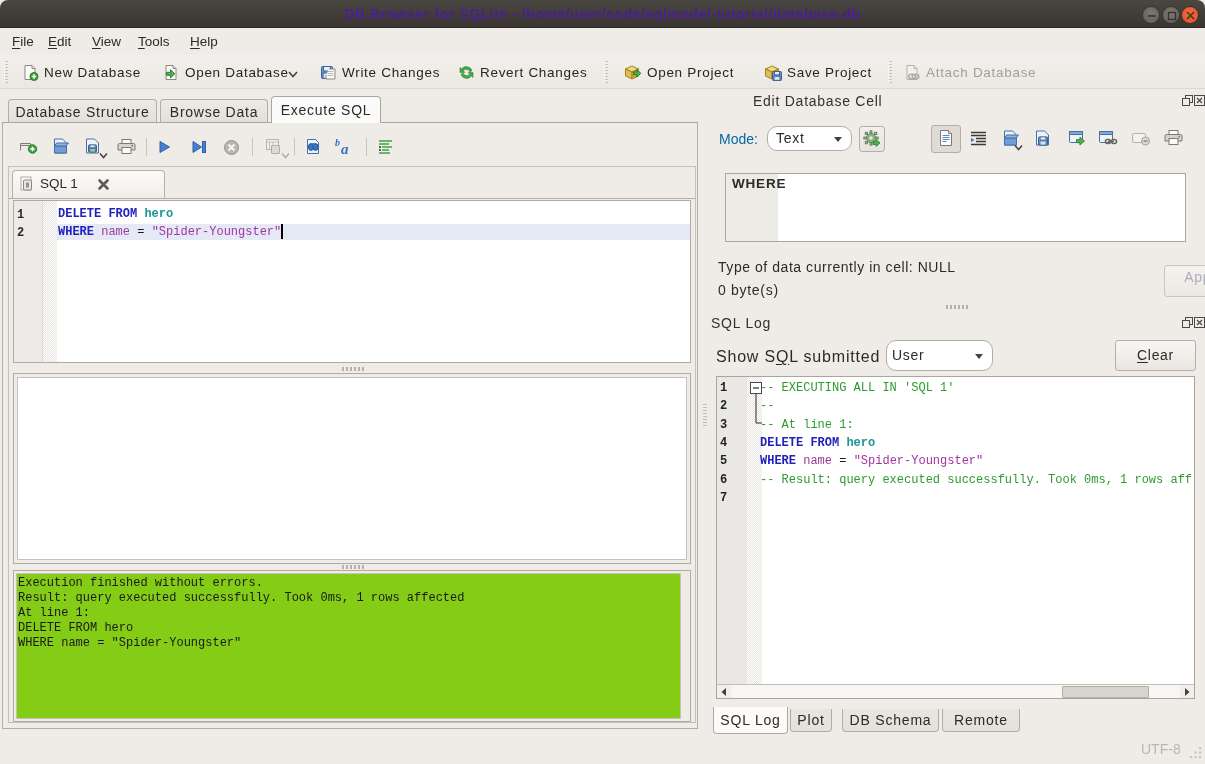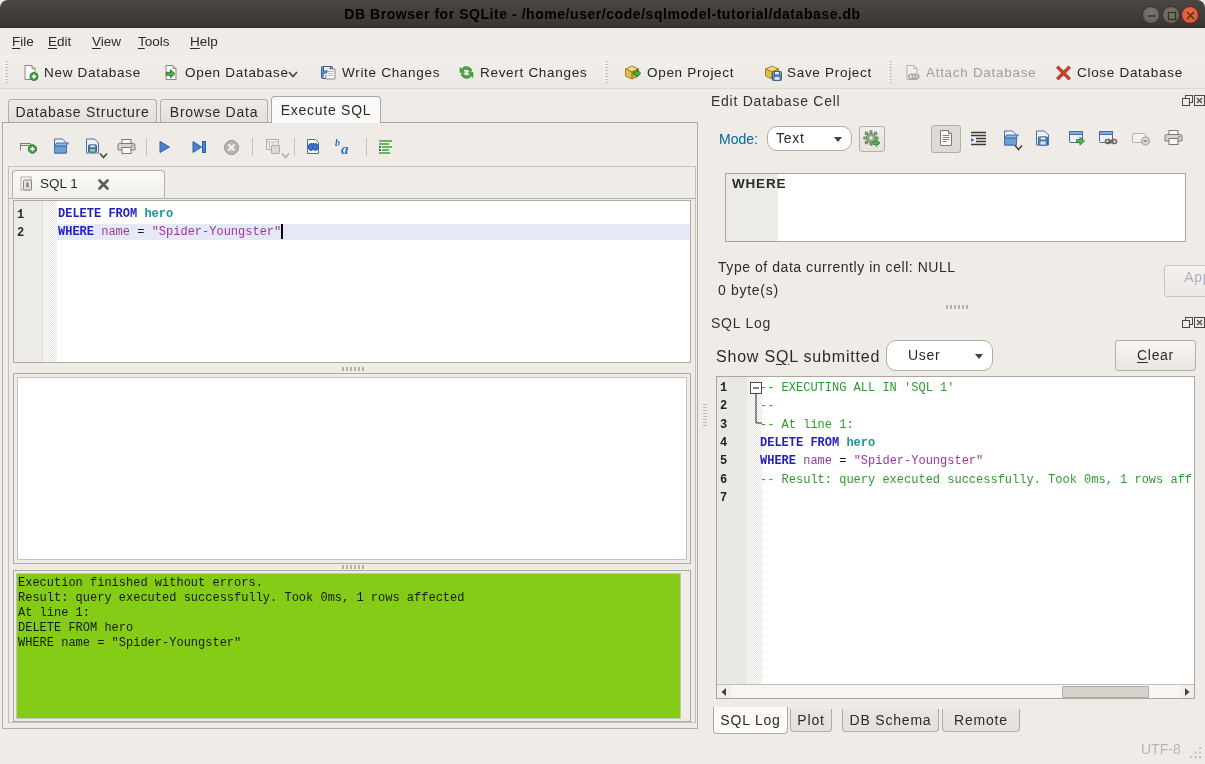--- a/index.html
+++ b/index.html
@@ -6,21 +6,21 @@
   html,body { width:1205px; height:764px; overflow:hidden; background:#efece7;
     font-family:"Liberation Sans", sans-serif; }
   .abs { position:absolute; }
   #win { position:relative; width:1205px; height:764px; background:#efece7; }
 
   
   #titlebar { left:0; top:0; width:1205px; height:28px;
     background:linear-gradient(#4a4742,#393631);
     border-radius:8px 8px 0 0; border-bottom:1px solid #2e2b27; }
   #title-text { left:0; top:0; width:1205px; height:28px; line-height:28px;
-    text-align:center; color:#000000; font-weight:bold; font-size:14px; letter-spacing:0.55px;border-radius:13px; }
+    text-align:center; color:#4c1d95; font-weight:bold; font-size:14px; letter-spacing:0.55px;border-radius:13px; }
   .winbtn { top:6px; width:18px; height:18px; border-radius:50%;
     border:1.5px solid #38352f; }
   .winbtn.gray { background:radial-gradient(circle at 50% 35%, #7b776f, #625e57); }
   #btn-close { background:radial-gradient(circle at 50% 35%, #f0663f, #e55430);
     border-color:#3f3127; }
   .winbtn svg { position:absolute; left:2px; top:2px; }
 
   
   #menubar { left:0; top:29px; width:1205px; height:26px; background:#efece7; }
   .menuitem { position:absolute; top:29px; height:26px; line-height:26px;
@@ -217,24 +217,20 @@
       <rect x="10.5" y="7.5" width="5" height="3.4" fill="#e9eef6" stroke="#3c6292"></rect>
       <rect x="10" y="12.2" width="6" height="4.2" fill="#d9e2f0" stroke="#3c6292"></rect>
     </svg>Save Project</div>
   <div class="tbtn disabled" style="left:904px;" id="tb-attach">
     <svg width="17" height="17" viewBox="0 0 17 17">
       <path d="M3 1.5 h7 l3 3 v11 h-10 z" fill="#f2f0ec" stroke="#b5b2ab"></path>
       <path d="M10 1.5 v3 h3" fill="#e8e6e0" stroke="#b5b2ab"></path>
       <ellipse cx="8" cy="12.5" rx="3.4" ry="2.4" fill="none" stroke="#aaa79f" stroke-width="1.4"></ellipse>
       <ellipse cx="11.5" cy="12.5" rx="3.4" ry="2.4" fill="none" stroke="#aaa79f" stroke-width="1.4"></ellipse>
     </svg>Attach Database</div>
-  <div class="tbtn" style="left:1055px;" id="tb-close">
-    <svg width="17" height="17" viewBox="0 0 17 17">
-      <path d="M3.4 2 L8.5 7.1 L13.6 2 L15.5 3.9 L10.4 9 L15.5 14.1 L13.6 16 L8.5 10.9 L3.4 16 L1.5 14.1 L6.6 9 L1.5 3.9 Z" fill="#d23c2a" stroke="#9d2417" stroke-width="0.8"></path>
-    </svg>Close Database</div>
 
   <div class="mtab" style="left:8px; top:99px; width:149px; height:24px; line-height:24px;">Database Structure</div>
   <div class="mtab" style="left:160px; top:99px; width:108px; height:24px; line-height:24px;">Browse Data</div>
   <div class="mtab sel" style="left:271px; top:96px; width:110px; height:27px; line-height:27px;">Execute SQL</div>
   <div id="tabline" class="abs"></div>
 
   <div id="pane" class="abs"></div>
   <div id="paneframe" class="abs"></div>
 
   <svg class="abs" style="left:19px; top:139px;" width="20" height="15" viewBox="0 0 20 15">
@@ -332,21 +328,21 @@
   <div id="message" class="abs">
     <div id="message-in" class="abs">
       <div id="msgtext">Execution finished without errors.
 Result: query executed successfully. Took 0ms, 1 rows affected
 At line 1:
 DELETE FROM hero
 WHERE name = "Spider-Youngster"</div>
     </div>
   </div>
 
-  <div class="docktitle" style="left:711px; top:93px;text-align:center;">Edit Database Cell</div>
+  <div class="docktitle" style="left:753px; top:93px;text-align:center;">Edit Database Cell</div>
   <div class="docktitle" style="left:711px; top:315px;">SQL Log</div>
 
   <svg class="abs" style="left:1182px; top:95px;" width="11" height="11" viewBox="0 0 11 11">
     <rect x="3.5" y="0.5" width="7" height="7" fill="none" stroke="#4a4945"></rect>
     <rect x="0.5" y="3.5" width="7" height="7" fill="#efece7" stroke="#4a4945"></rect>
   </svg>
   <svg class="abs" style="left:1194px; top:95px;" width="11" height="11" viewBox="0 0 11 11">
     <rect x="0.5" y="0.5" width="10" height="10" fill="none" stroke="#4a4945"></rect>
     <path d="M3 3 L8 8 M8 3 L3 8" stroke="#4a4945" stroke-width="1.2"></path>
   </svg>
@@ -435,21 +431,21 @@
     <div id="nulltext" class="abs">WHERE</div>
   </div>
 
   <div class="abs" style="left:718px; top:259px; font-size:14px; color:#2c2b26; letter-spacing:0.55px;">Type of data currently in cell: NULL</div>
   <div class="abs" style="left:718px; top:282px; font-size:14px; color:#2c2b26; letter-spacing:0.7px;">0 byte(s)</div>
   <div class="pushbtn disabled" style="left:1164px; top:265px; width:79px; height:32px; line-height:23px;">Apply</div>
 
   <div class="splitdots" style="left:946px; top:305px;"></div>
 
   <div class="abs" style="left:716px; top:348px; font-size:16px; color:#2c2b26; letter-spacing:0.8px;">Show S<u style="text-underline-offset:2px;">Q</u>L submitted by</div>
-  <div class="combo" style="left:886px; top:340px; width:107px; height:31px; line-height:29px; padding-left:21px;">User<span class="arr"></span></div>
+  <div class="combo" style="left:886px; top:340px; width:107px; height:31px; line-height:29px; padding-left:5px;">User<span class="arr"></span></div>
   <div class="pushbtn" style="left:1115px; top:340px; width:81px; height:31px; line-height:29px;"><u style="text-underline-offset:2px;">C</u>lear</div>
 
   <div id="logbox" class="abs">
     <div id="log-nums" class="abs"></div>
     <div id="log-fold" class="abs"></div>
     <div class="log-num" style="top:4px;">1</div>
     <div class="log-num" style="top:22.3px;">2</div>
     <div class="log-num" style="top:40.6px;">3</div>
     <div class="log-num" style="top:58.9px;">4</div>
     <div class="log-num" style="top:77.2px;">5</div>

